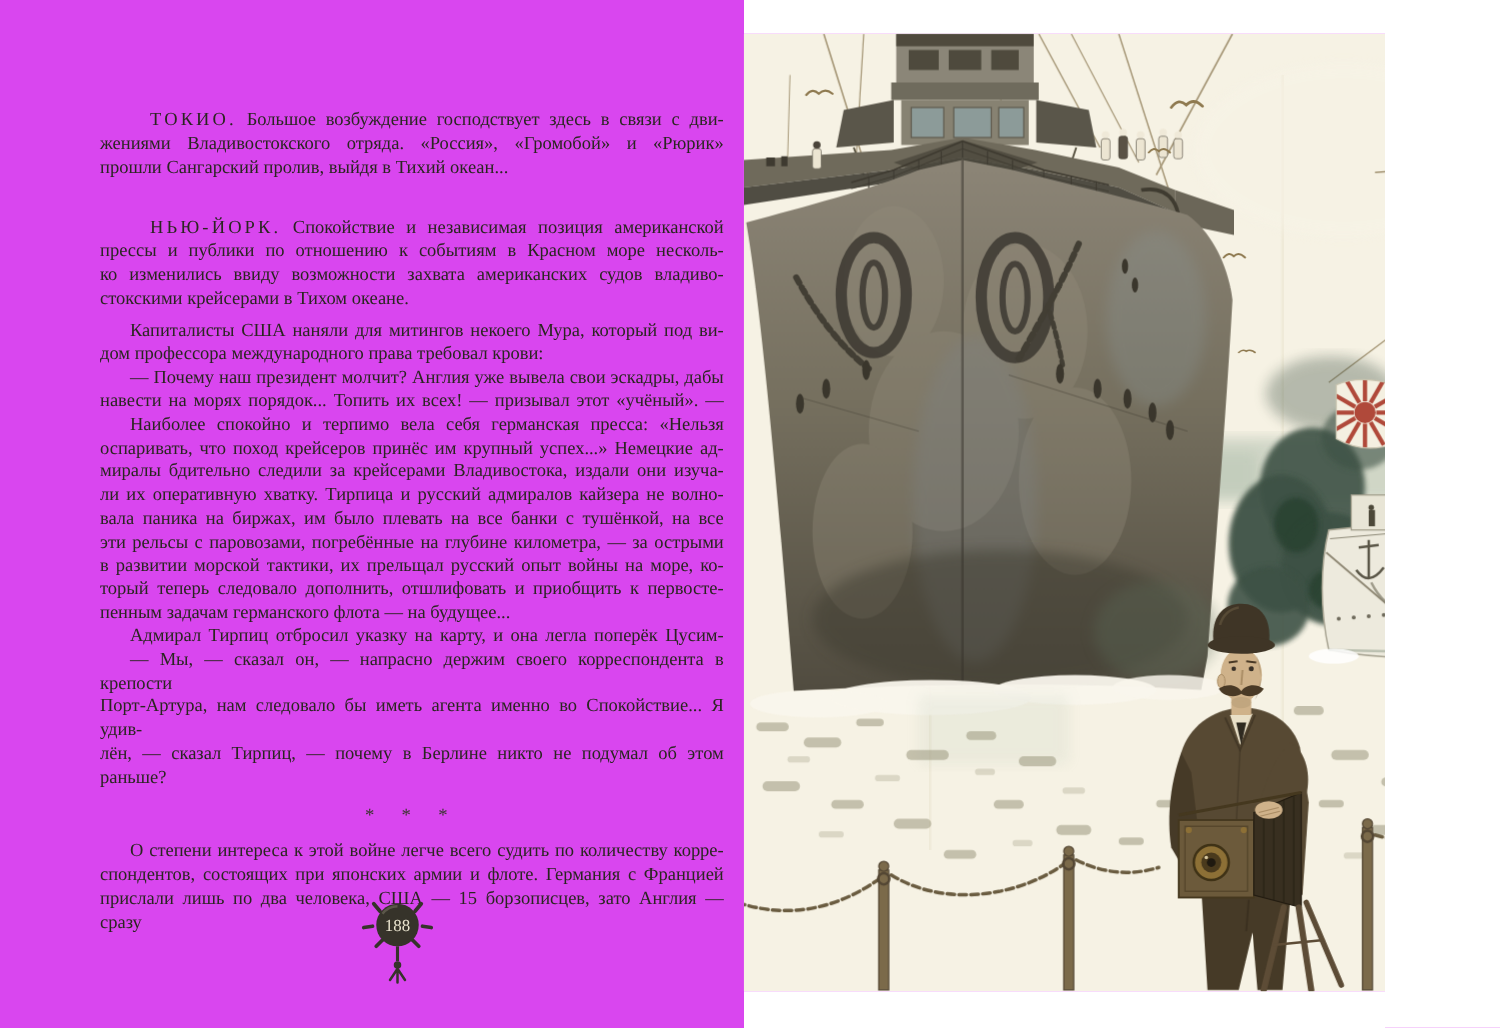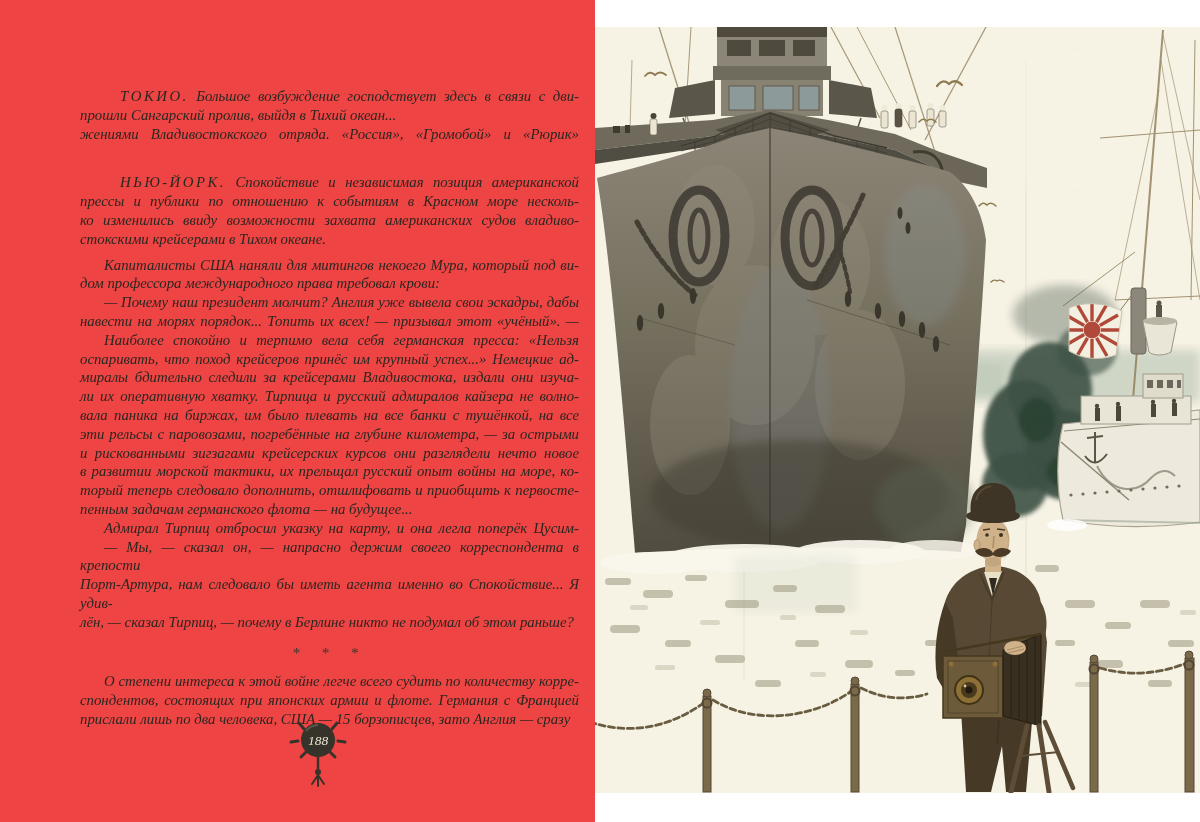--- a/index.html
+++ b/index.html
@@ -1,17 +1,17 @@
 <!DOCTYPE html>
 <html style="--ink: #2a2620; --paper: #f6f2e4; --hullLight: #8c8577; --hullMid: #76705f; --hullDark: #514c40; --hullBlue: #7e8284; --deckEdge: #47433a; --steelWin: #8da0a0; --rigging: #8c7a54; --smoke: #3c5144; --smokeDark: #27402f; --haze: #93a896; --sea: #9b987e; --foam: #f9f6ec; --flagred: #b0493a; --suit: #574933; --suitDark: #463a27; --hat: #3f3526; --skin: #cfb28a; --mustache: #4a3a26; --brass: #8d7036; --cameraWood: #6c5a3b; --bellows: #382f20; --post: #7b6a4a; --postDark: #544734; --chain: #6a5c40; --bird: #8f7a50; --orn: #36332a; --ornText: #eae4cf;"><head>
 <meta charset="utf-8">
 <style>
   html,body{margin:0;padding:0;background:#ffffff;}
-  .spread{position:relative;width:1200px;height:822px;background:#ef4444;overflow:hidden;
-          font-family:"Liberation Serif","DejaVu Serif",serif;color:var(--ink,#2a2620);font-style:italic;}
+  .spread{position:relative;width:1108px;height:822px;background:#d946ef;overflow:hidden;
+          font-family:"Liberation Serif","DejaVu Serif",serif;color:var(--ink,#2a2620);}
   
   .text-column{position:absolute;left:80px;top:87px;width:499px;font-size:14.8px;line-height:18.8px;}
   .par{margin:0;}
   .par.gap-blank{margin-top:30px;}
   .par.gap-small{margin-top:7px;}
   .line{text-align:justify;text-align-last:justify;min-height:18.8px;}
   .line.last{text-align-last:left;}
   .line.first{text-indent:24px;}
   .par.wide .line.first{text-indent:40px;}
   .dateline{letter-spacing:2.5px;}
@@ -24,22 +24,22 @@
 </head>
 <body>
 
 <div class="spread">
 
   <section>
     <div class="text-column">
       <div>
           <div class="par wide">
             <div class="line first"><span class="dateline">ТОКИО.</span> Большое возбуждение господствует здесь в связи с дви-</div>
+            <div class="line">жениями Владивостокского отряда. «Россия», «Громобой» и «Рюрик»</div>
             <div class="line last">прошли Сангарский пролив, выйдя в Тихий океан...</div>
-            <div class="line">жениями Владивостокского отряда. «Россия», «Громобой» и «Рюрик»</div>
           </div>
           <div class="par gap-blank wide">
             <div class="line first"><span class="dateline">НЬЮ-ЙОРК.</span> Спокойствие и независимая позиция американской</div>
             <div class="line">прессы и публики по отношению к событиям в Красном море несколь-</div>
             <div class="line">ко изменились ввиду возможности захвата американских судов владиво-</div>
             <div class="line last">стокскими крейсерами в Тихом океане.</div>
           </div>
           <div class="par gap-small">
             <div class="line first">Капиталисты США наняли для митингов некоего Мура, который под ви-</div>
             <div class="line last">дом профессора международного права требовал крови:</div>
@@ -48,21 +48,20 @@
             <div class="line first">— Почему наш президент молчит? Англия уже вывела свои эскадры, дабы</div>
             <div class="line">навести на морях порядок... Топить их всех! — призывал этот «учёный». —</div>
           </div>
           <div class="par">
             <div class="line first">Наиболее спокойно и терпимо вела себя германская пресса: «Нельзя</div>
             <div class="line">оспаривать, что поход крейсеров принёс им крупный успех...» Немецкие ад-</div>
             <div class="line">миралы бдительно следили за крейсерами Владивостока, издали они изуча-</div>
             <div class="line">ли их оперативную хватку. Тирпица и русский адмиралов кайзера не волно-</div>
             <div class="line">вала паника на биржах, им было плевать на все банки с тушёнкой, на все</div>
             <div class="line">эти рельсы с паровозами, погребённые на глубине километра, — за острыми</div>
-            <div class="line">и рискованными зигзагами крейсерских курсов они разглядели нечто новое</div>
             <div class="line">в развитии морской тактики, их прельщал русский опыт войны на море, ко-</div>
             <div class="line">торый теперь следовало дополнить, отшлифовать и приобщить к первосте-</div>
             <div class="line last">пенным задачам германского флота — на будущее...</div>
           </div>
           <div class="par">
             <div class="line first">Адмирал Тирпиц отбросил указку на карту, и она легла поперёк Цусим-</div>
           </div>
           <div class="par">
             <div class="line first">— Мы, — сказал он, — напрасно держим своего корреспондента в крепости</div>
             <div class="line">Порт-Артура, нам следовало бы иметь агента именно во Спокойствие... Я удив-</div>

